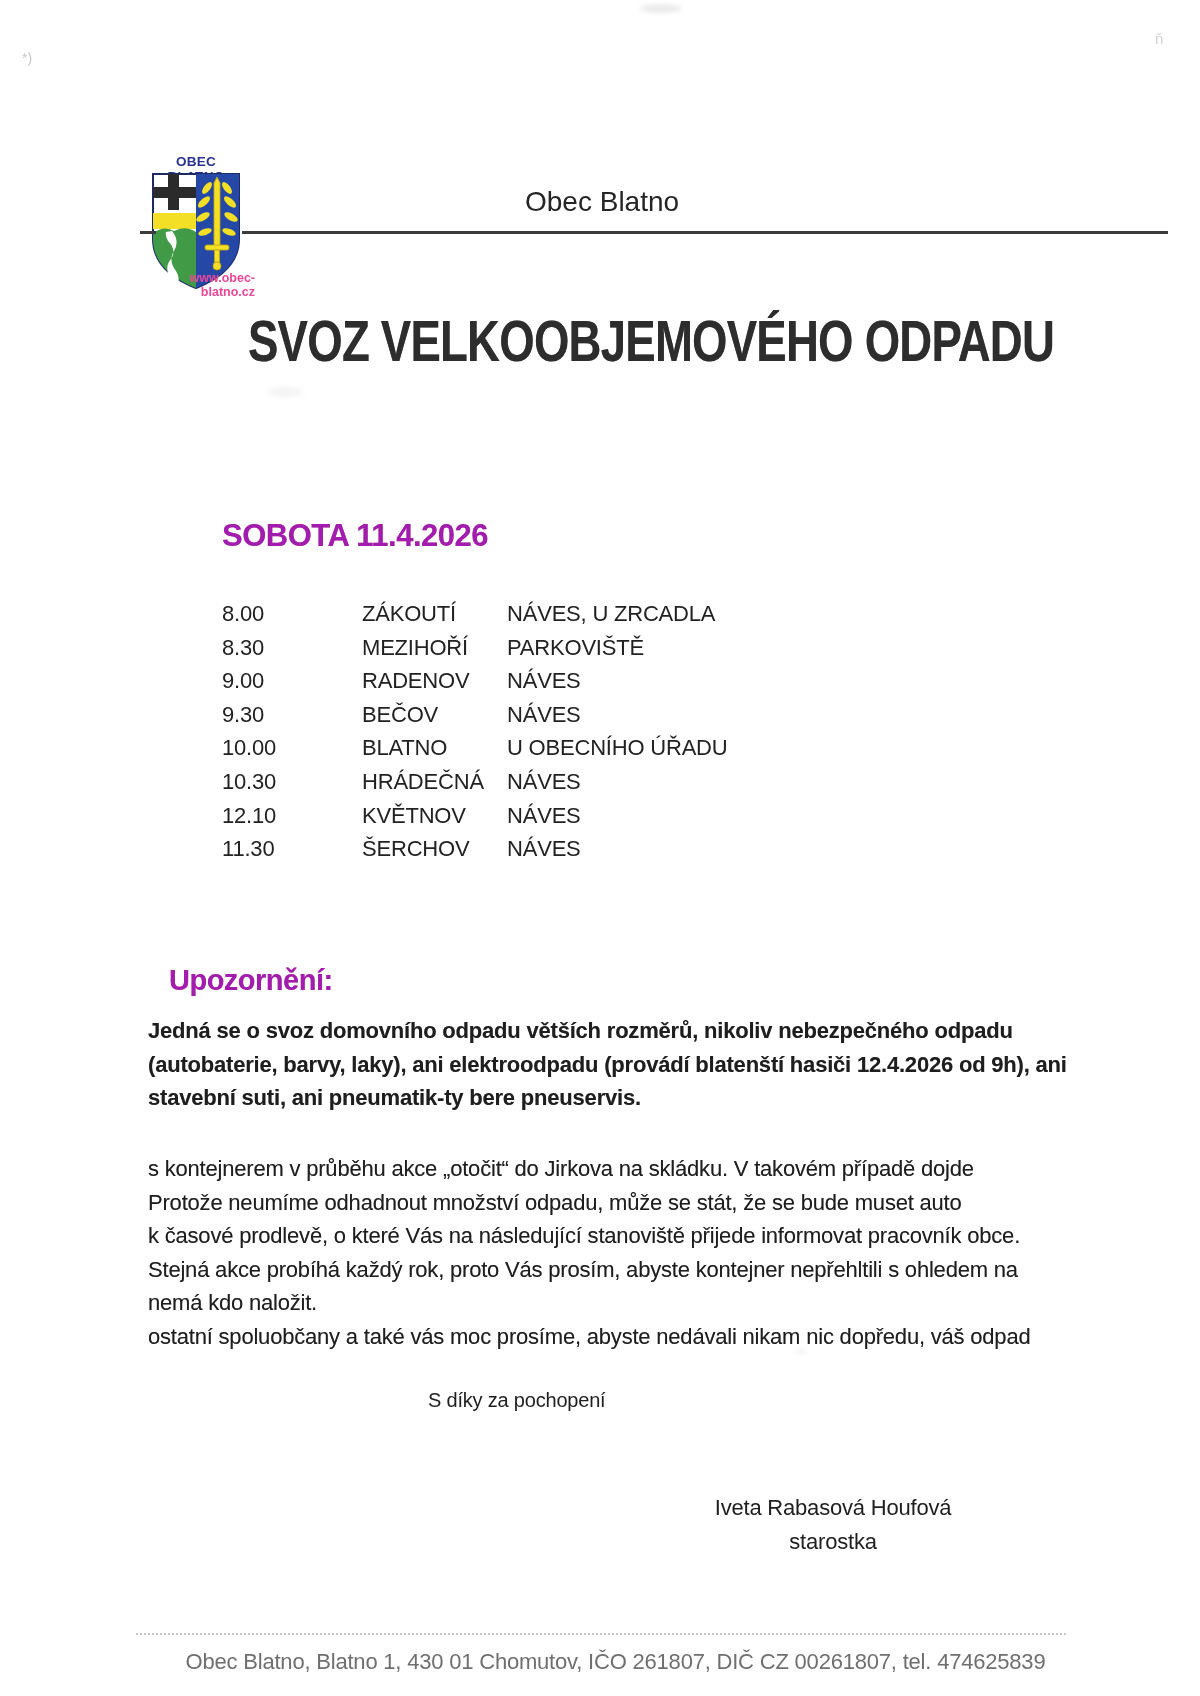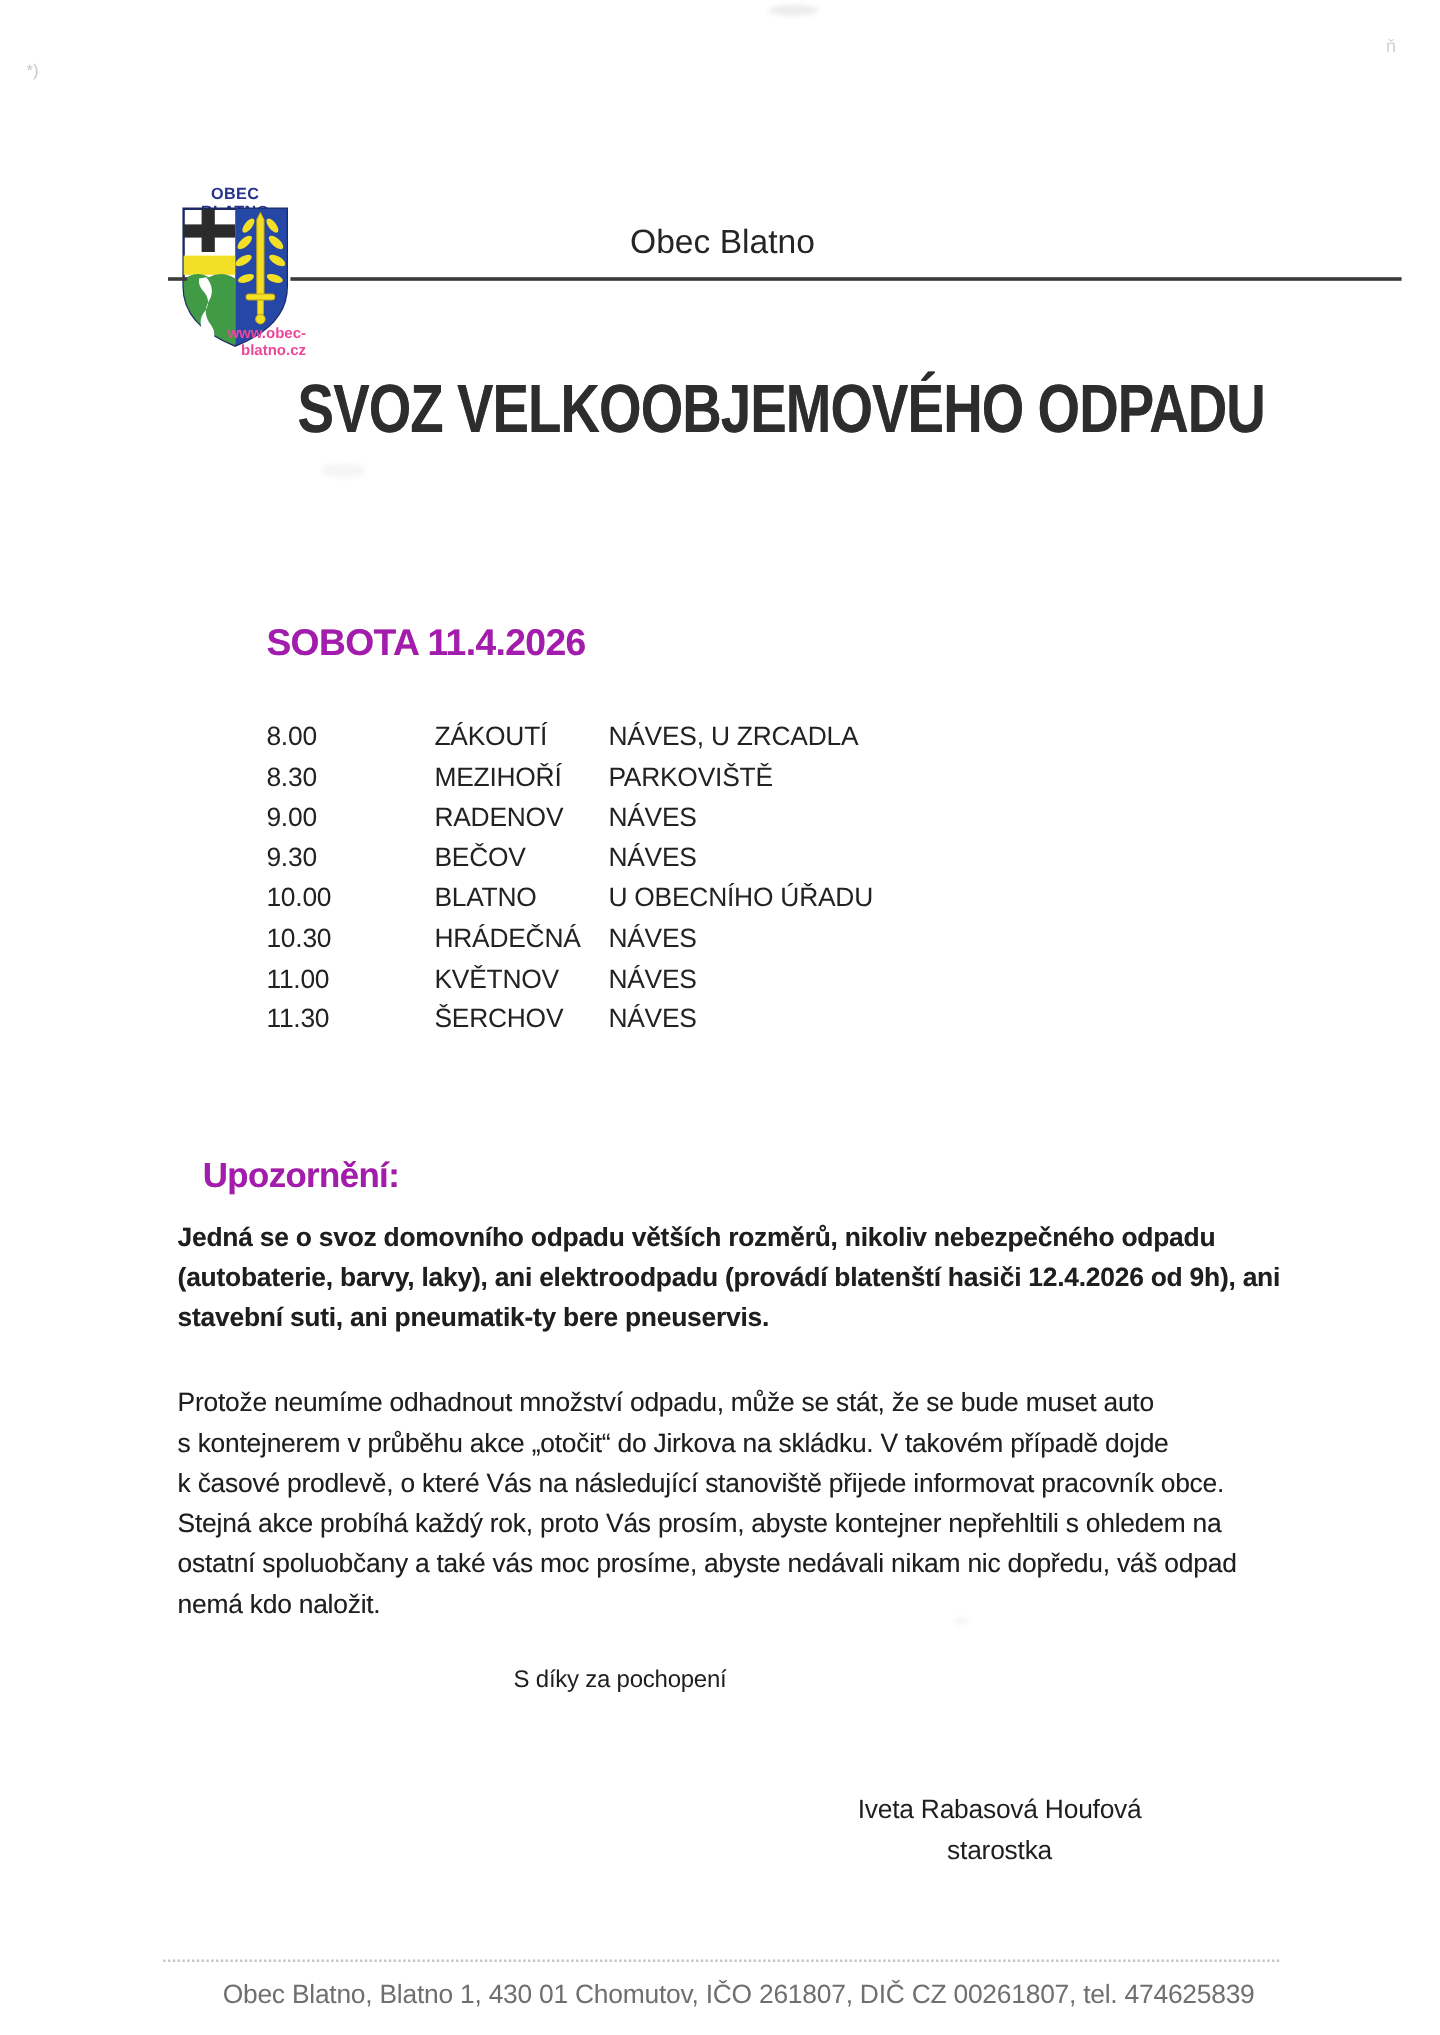--- a/index.html
+++ b/index.html
@@ -146,46 +146,46 @@
       <span class="c-time">10.00</span>
       <span class="c-place">BLATNO</span>
       <span class="c-loc">U OBECNÍHO ÚŘADU</span>
     </div>
     <div class="srow">
       <span class="c-time">10.30</span>
       <span class="c-place">HRÁDEČNÁ</span>
       <span class="c-loc">NÁVES</span>
     </div>
     <div class="srow">
-      <span class="c-time">11.00</span>
+      <span class="c-time">12.10</span>
       <span class="c-place">KVĚTNOV</span>
       <span class="c-loc">NÁVES</span>
     </div>
     <div class="srow">
       <span class="c-time">11.30</span>
       <span class="c-place">ŠERCHOV</span>
       <span class="c-loc">NÁVES</span>
     </div>
   </div>
 
   <div class="upozorneni red-heading">Upozornění:</div>
 
   <div class="para bold" style="top:1014px;">
     <div>Jedná se o svoz domovního odpadu větších rozměrů, nikoliv nebezpečného odpadu</div>
     <div>(autobaterie, barvy, laky), ani elektroodpadu (provádí blatenští hasiči 12.4.2026 od 9h), ani</div>
     <div>stavební suti, ani pneumatik-ty bere pneuservis.</div>
   </div>
 
   <div class="para" style="top:1152px;">
+    <div>s kontejnerem v průběhu akce „otočit“ do Jirkova na skládku. V takovém případě dojde</div>
     <div>Protože neumíme odhadnout množství odpadu, může se stát, že se bude muset auto</div>
-    <div>s kontejnerem v průběhu akce „otočit“ do Jirkova na skládku. V takovém případě dojde</div>
     <div>k časové prodlevě, o které Vás na následující stanoviště přijede informovat pracovník obce.</div>
     <div>Stejná akce probíhá každý rok, proto Vás prosím, abyste kontejner nepřehltili s ohledem na</div>
+    <div>nemá kdo naložit.</div>
     <div>ostatní spoluobčany a také vás moc prosíme, abyste nedávali nikam nic dopředu, váš odpad</div>
-    <div>nemá kdo naložit.</div>
   </div>
 
   <div class="closing">S díky za pochopení</div>
 
   <div class="signature">
     <div>Iveta Rabasová Houfová</div>
     <div>starostka</div>
   </div>
 
   <div class="footer-rule"></div>

